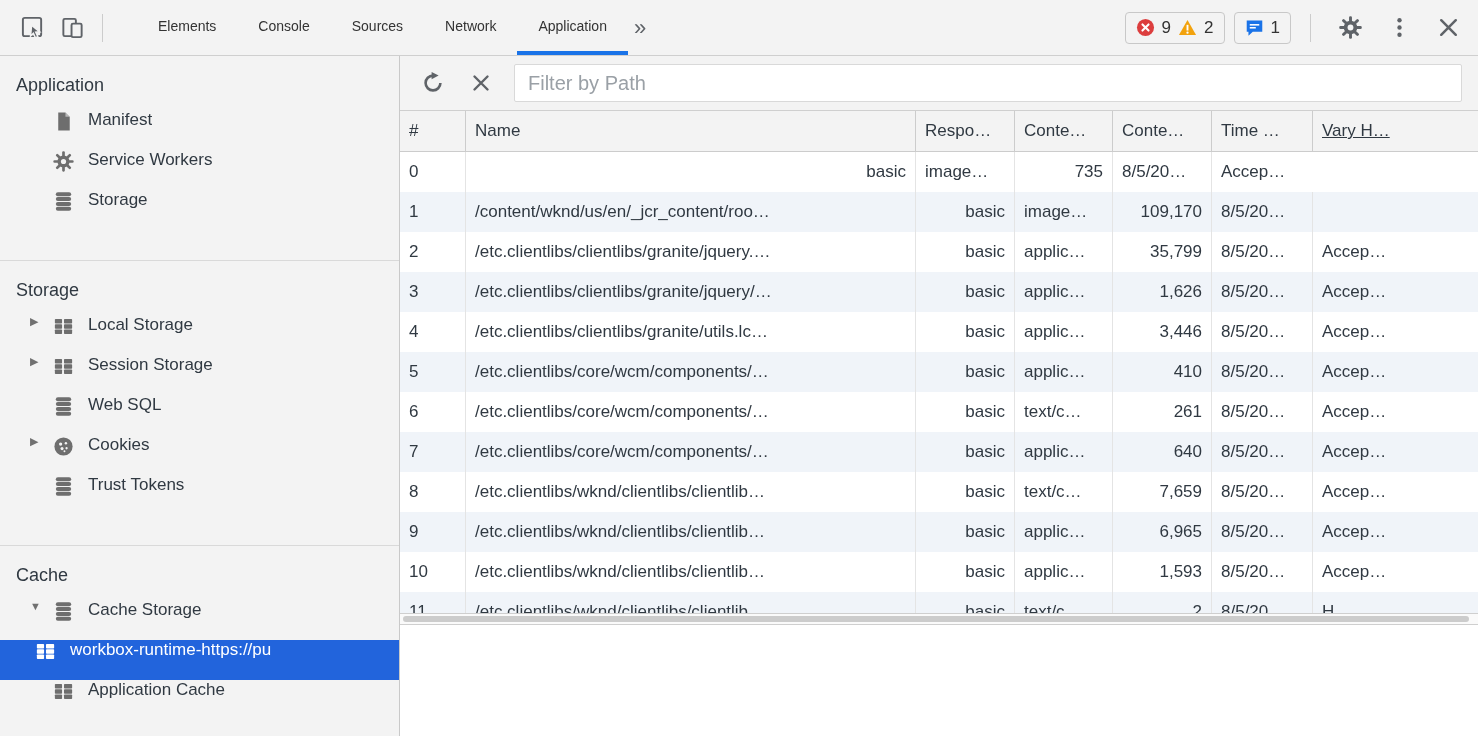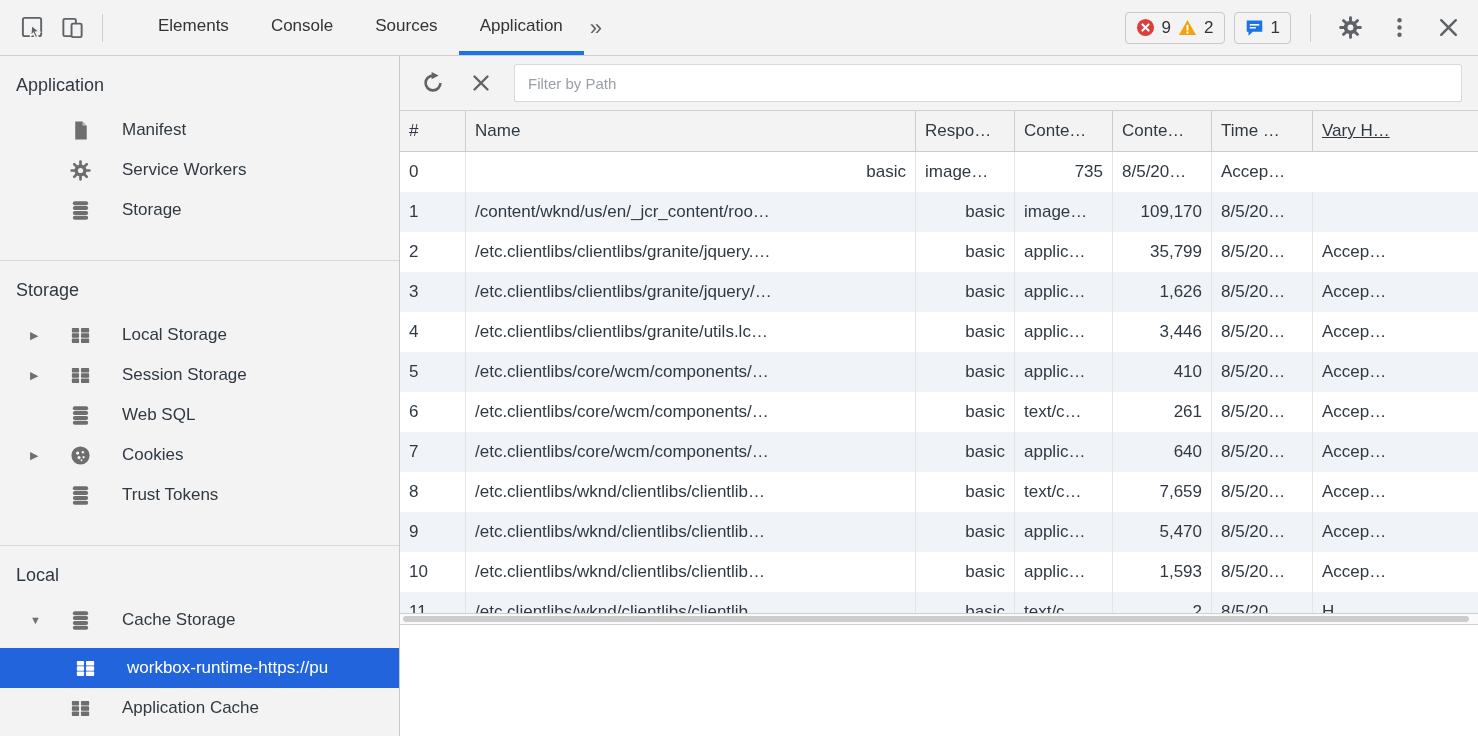--- a/index.html
+++ b/index.html
@@ -9,60 +9,60 @@
 
   
   .tabbar{height:56px;min-height:56px;background:#f3f3f3;border-bottom:1px solid #cfcfcf;
           display:flex;align-items:stretch;box-sizing:border-box;}
   .tbtn{width:36px;height:36px;align-self:center;display:flex;align-items:center;justify-content:center;
         background:none;border:none;padding:0;color:#5f6368;margin:0 2px;cursor:pointer;}
   .tbtn svg{width:25px;height:25px;display:block;}
   .tbtn.first{margin-left:14px;}
   .vdiv{width:1px;height:28px;background:#ccc;align-self:center;margin:0 10px;}
   .tabs{display:flex;align-items:stretch;margin-left:24px;}
-  .tab{display:flex;align-items:center;padding:0 21px;font-size:17px;color:#333;
+  .tab{display:flex;align-items:center;padding:0 21px;font-size:14px;color:#333;
        border-bottom:4px solid transparent;box-sizing:border-box;cursor:pointer;}
   .tab.selected{border-bottom-color:#1a73e8;}
   .more-tabs{align-self:center;background:none;border:none;color:#5f6368;font-size:22px;
              padding:0 4px;margin-left:2px;cursor:pointer;line-height:1;}
   .tb-right{margin-left:auto;display:flex;align-items:center;gap:9px;padding-right:10px;}
   .badge-group{display:flex;align-items:center;gap:7px;border:1px solid #c8c8c8;border-radius:4px;
                padding:3px 10px;height:24px;cursor:pointer;}
   .badge-group .num{font-size:17px;color:#333;}
   .badge-ic{width:19px;height:19px;display:flex;}
   .badge-ic svg{width:100%;height:100%;}
 
   
   .dbody{flex:1;display:flex;min-height:0;}
 
   
   .sidebar{width:400px;min-width:400px;background:#f3f3f3;border-right:1px solid #c9c9c9;
            box-sizing:border-box;overflow:hidden;}
   .section{padding:10px 0 30px;border-bottom:1px solid #d9d9d9;}
   .section-title{font-size:18px;color:#303942;padding:6px 16px 0;line-height:26px;}
   .section-items{margin-top:12px;}
-  .item{display:flex;align-items:center;height:40px;padding-left:30px;font-size:17px;color:#303942;
-        white-space:nowrap;overflow:hidden;cursor:pointer;gap:17px;}
+  .item{display:flex;align-items:flex-start;height:40px;padding-left:30px;font-size:17px;color:#303942;
+        white-space:nowrap;overflow:hidden;cursor:pointer;}
   .item .arrow{width:22px;min-width:22px;font-size:11px;color:#707070;}
   .item .icon{width:23px;height:23px;min-width:23px;margin-right:13px;color:#6e6e6e;}
   .item .icon svg{width:100%;height:100%;display:block;}
   .item .label{overflow:hidden;white-space:nowrap;}
-  .item.indent-2{padding-left:74px;margin-top:8px;}
+  .item.indent-2{padding-left:34px;}
   .item.selected{background:#2264dc;color:#fff;}
   .item.selected .icon{color:#fff;}
 
   
   .main{flex:1;display:flex;flex-direction:column;min-width:0;background:#fff;}
   .filterbar{height:55px;min-height:55px;background:#f3f3f3;border-bottom:1px solid #cfcfcf;
              box-sizing:border-box;display:flex;align-items:center;padding:0 16px 0 18px;gap:18px;}
   .fbtn{width:30px;height:30px;display:flex;align-items:center;justify-content:center;background:none;
         border:none;padding:0;color:#5f6368;cursor:pointer;}
   .fbtn svg{width:24px;height:24px;display:block;}
   .filter-input{flex:1;height:36px;border:1px solid #d9d9d9;border-radius:2px;background:#fff;
-                font-size:15px;font-family:inherit;color:#303942;padding:0 13px;outline:none;min-width:0;}
+                font-size:20px;font-family:inherit;color:#303942;padding:0 13px;outline:none;min-width:0;}
   .filter-input::placeholder{color:#9aa0a6;}
 
   .grid-header,.grid-row{display:grid;grid-template-columns:66px 450px 99px 98px 99px 101px 1fr;}
   .grid-header{height:41px;box-sizing:border-box;background:#f3f3f3;border-bottom:1px solid #ccc;}
   .hcell{display:flex;align-items:center;padding:0 9px;border-right:1px solid #ccc;font-size:17px;
          color:#303942;overflow:hidden;white-space:nowrap;cursor:pointer;}
   .hcell:last-child{border-right:none;text-decoration:underline;}
   .grid-body{height:461px;overflow:hidden;}
   .grid-row{height:40px;background:#fff;}
   .grid-row:nth-child(even){background:#f0f4f9;}
@@ -96,20 +96,21 @@
           <rect x="12" y="9" width="10.5" height="14" rx="1.5" fill="#f3f3f3" stroke="currentColor" stroke-width="2"></rect>
         </svg>
       </span>
     </button>
     <div class="vdiv"></div>
 
     <nav class="tabs">
         <div class="tab">Elements</div>
         <div class="tab">Console</div>
         <div class="tab">Sources</div>
+        <div class="tab">Network</div>
         <div class="tab selected">Application</div>
       </nav>
     <button class="more-tabs">»</button>
 
     <div class="tb-right">
       <div class="badge-group">
         <span class="badge-ic">
           <svg viewBox="0 0 20 20">
               <circle cx="10" cy="10" r="9" fill="#dc3e3e"></circle>
             <path d="M6.8 6.8 L13.2 13.2 M13.2 6.8 L6.8 13.2" stroke="#fff" stroke-width="2.2" stroke-linecap="round"></path>
@@ -288,21 +289,21 @@
                   <rect x="4" y="7.4" width="16" height="4.2" rx="2.1"></rect>
                   <rect x="4" y="12.4" width="16" height="4.2" rx="2.1"></rect>
                   <rect x="4" y="17.4" width="16" height="4.2" rx="2.1"></rect>
                 </svg>
               </span>
               <span class="label">Trust Tokens</span>
             </div>
           </div>
         </div>
         <div class="section">
-          <div class="section-title">Local</div>
+          <div class="section-title">Cache</div>
           <div class="section-items">
             <div class="item">
               <span class="arrow">▼</span>
               <span class="icon">
                 <svg viewBox="0 0 24 24" fill="currentColor">
                   <rect x="4" y="2.4" width="16" height="4.2" rx="2.1"></rect>
                   <rect x="4" y="7.4" width="16" height="4.2" rx="2.1"></rect>
                   <rect x="4" y="12.4" width="16" height="4.2" rx="2.1"></rect>
                   <rect x="4" y="17.4" width="16" height="4.2" rx="2.1"></rect>
                 </svg>
@@ -448,21 +449,21 @@
             <div class="cell l">text/c…</div>
             <div class="cell r">7,659</div>
             <div class="cell l">8/5/20…</div>
             <div class="cell l">Accep…</div>
           </div>
           <div class="grid-row">
             <div class="cell l">9</div>
             <div class="cell l">/etc.clientlibs/wknd/clientlibs/clientlib…</div>
             <div class="cell r">basic</div>
             <div class="cell l">applic…</div>
-            <div class="cell r">5,470</div>
+            <div class="cell r">6,965</div>
             <div class="cell l">8/5/20…</div>
             <div class="cell l">Accep…</div>
           </div>
           <div class="grid-row">
             <div class="cell l">10</div>
             <div class="cell l">/etc.clientlibs/wknd/clientlibs/clientlib…</div>
             <div class="cell r">basic</div>
             <div class="cell l">applic…</div>
             <div class="cell r">1,593</div>
             <div class="cell l">8/5/20…</div>

